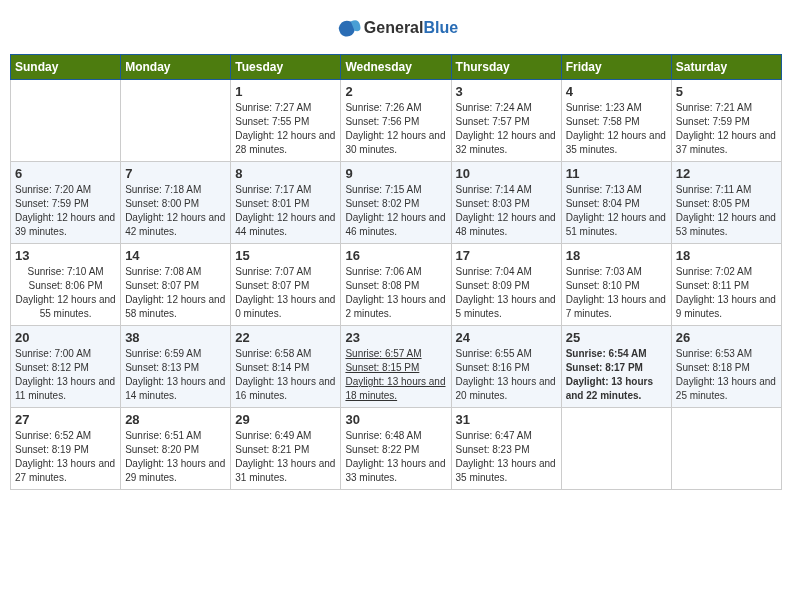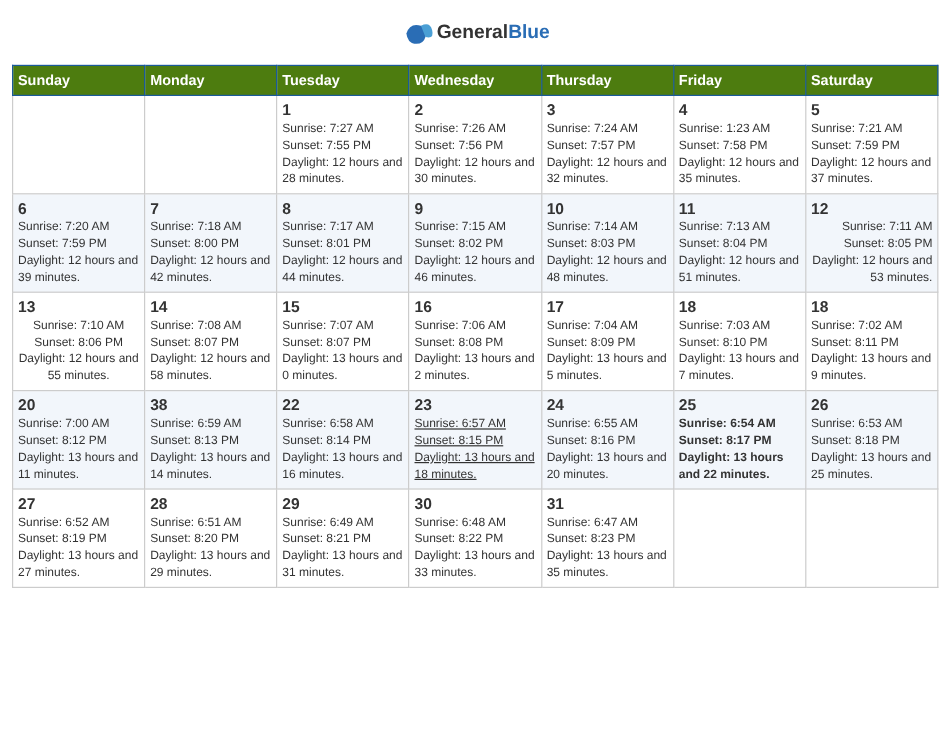--- a/index.html
+++ b/index.html
@@ -180,21 +180,21 @@
 Daylight: 12 hours and 48 minutes.</div>
         </td>
         <td>
           <span class="day-number">11</span>
           <div class="day-info" style="white-space: pre-line;">Sunrise: 7:13 AM
 Sunset: 8:04 PM
 Daylight: 12 hours and 51 minutes.</div>
         </td>
         <td>
           <span class="day-number">12</span>
-          <div class="day-info" style="white-space: pre-line; text-align: right;">Sunrise: 7:11 AM
+          <div class="day-info" style="white-space: pre-line;">Sunrise: 7:11 AM
 Sunset: 8:05 PM
 Daylight: 12 hours and 53 minutes.</div>
         </td>
       </tr>
       <tr>
         <td>
           <span class="day-number">13</span>
           <div class="day-info" style="white-space: pre-line; text-align: center;">Sunrise: 7:10 AM
 Sunset: 8:06 PM
 Daylight: 12 hours and 55 minutes.</div>

